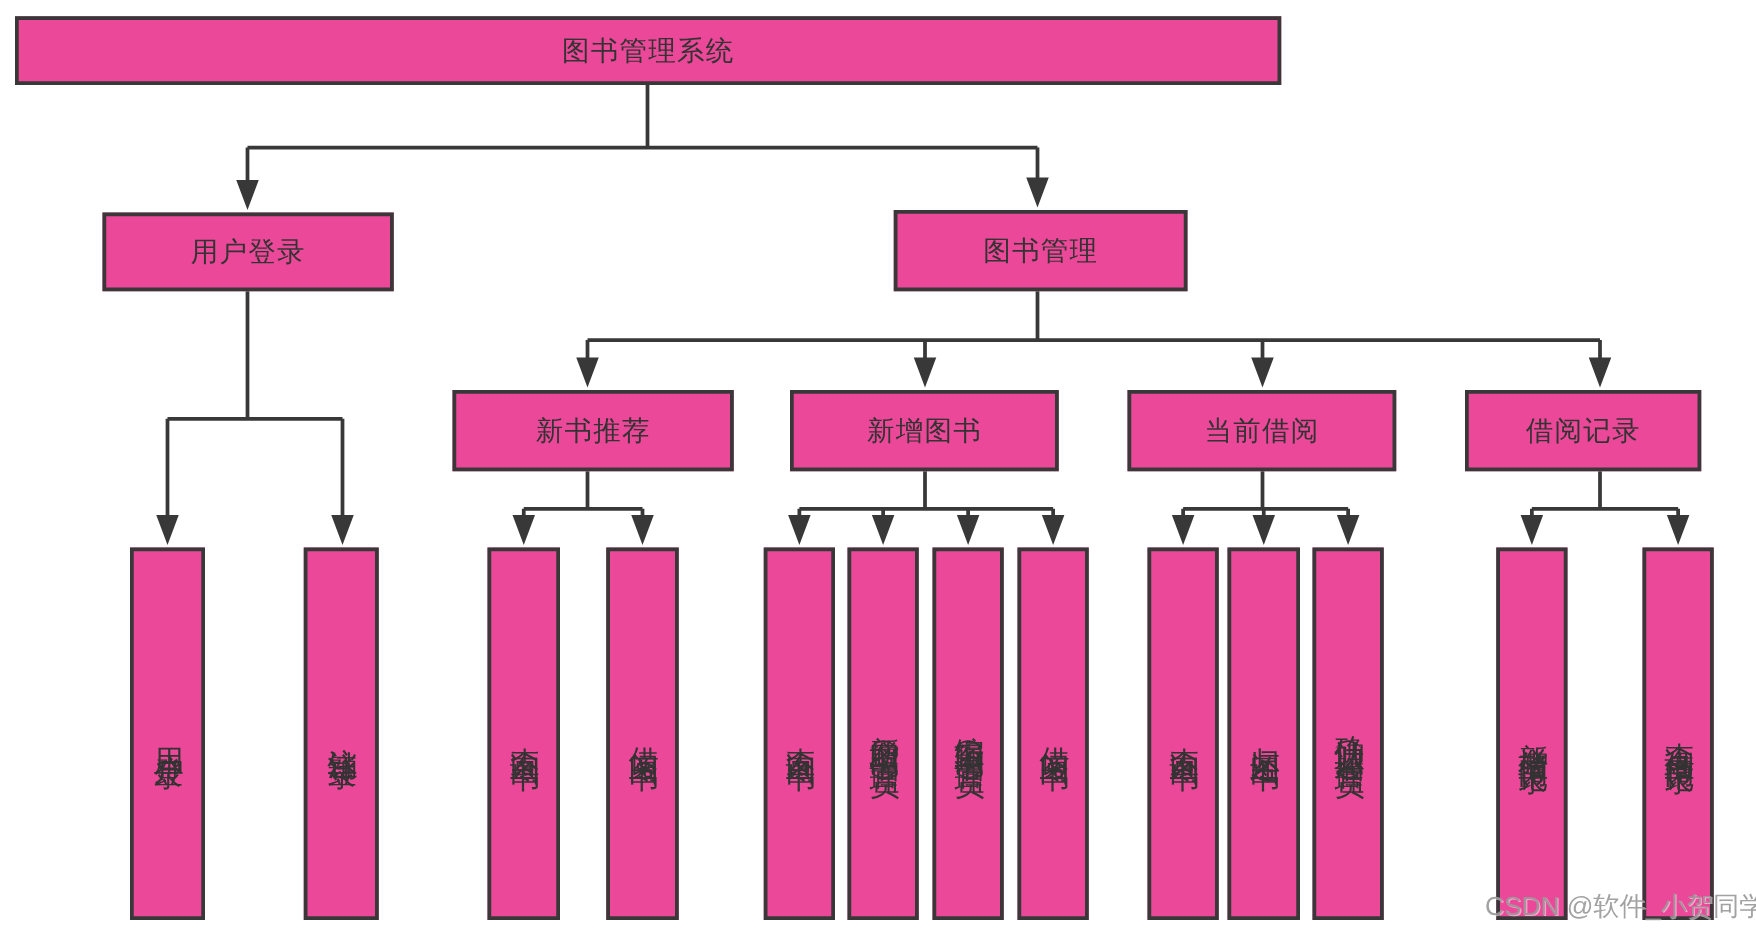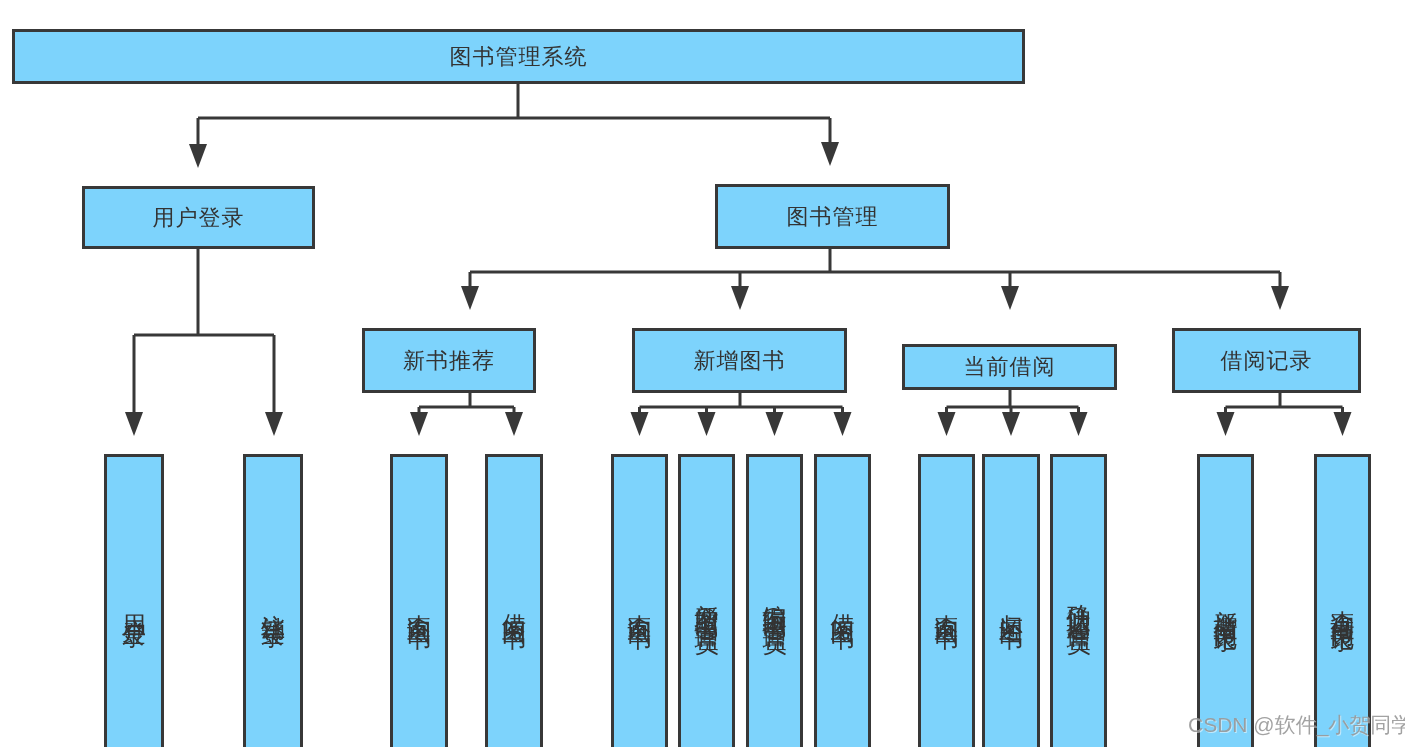--- a/index.html
+++ b/index.html
@@ -15,25 +15,24 @@
     background:var(--background);
     font-family:"Liberation Sans","DejaVu Sans",sans-serif;
     overflow:hidden;
   }
   .connectors{position:absolute;left:0;top:0;width:1405px;height:747px;}
   .connectors path{stroke:var(--line);stroke-width:3;fill:none;}
   .connectors polygon{fill:var(--line);stroke:none;}
   .node{
     position:absolute;
     box-sizing:border-box;
-    background:#7dd3fc;
+    background:#ec4899;
     border:3px solid var(--line);
     display:flex;align-items:center;justify-content:center;
     color:var(--text);
-    margin-top:16px;
   }
   .hbox span{font-size:22px;letter-spacing:1px;white-space:nowrap;}
   .vbox span{
     writing-mode:vertical-rl;
     text-orientation:mixed;
     font-size:24px;
     letter-spacing:4px;
     line-height:1;
     white-space:nowrap;
   }
@@ -100,27 +99,27 @@
     <span>图书管理系统</span>
   </div>
 
   <div class="node hbox" style="left:82px;top:170px;width:233px;height:63px">
     <span>用户登录</span>
   </div>
   <div class="node hbox" style="left:715px;top:168px;width:235px;height:65px">
     <span>图书管理</span>
   </div>
 
-  <div class="node hbox" style="left:362px;top:312px;width:174px;height:65px">
+  <div class="node hbox" style="left:362px;top:312px;width:225px;height:65px">
     <span>新书推荐</span>
   </div>
   <div class="node hbox" style="left:632px;top:312px;width:215px;height:65px">
     <span>新增图书</span>
   </div>
-  <div class="node hbox" style="left:902px;top:328px;width:215px;height:46px">
+  <div class="node hbox" style="left:902px;top:312px;width:215px;height:65px">
     <span>当前借阅</span>
   </div>
   <div class="node hbox" style="left:1172px;top:312px;width:189px;height:65px">
     <span>借阅记录</span>
   </div>
 
   <div class="node vbox" style="left:104px;top:438px;width:60px;height:298px">
     <span>用户登录</span>
   </div>
   <div class="node vbox" style="left:243px;top:438px;width:60px;height:298px">

